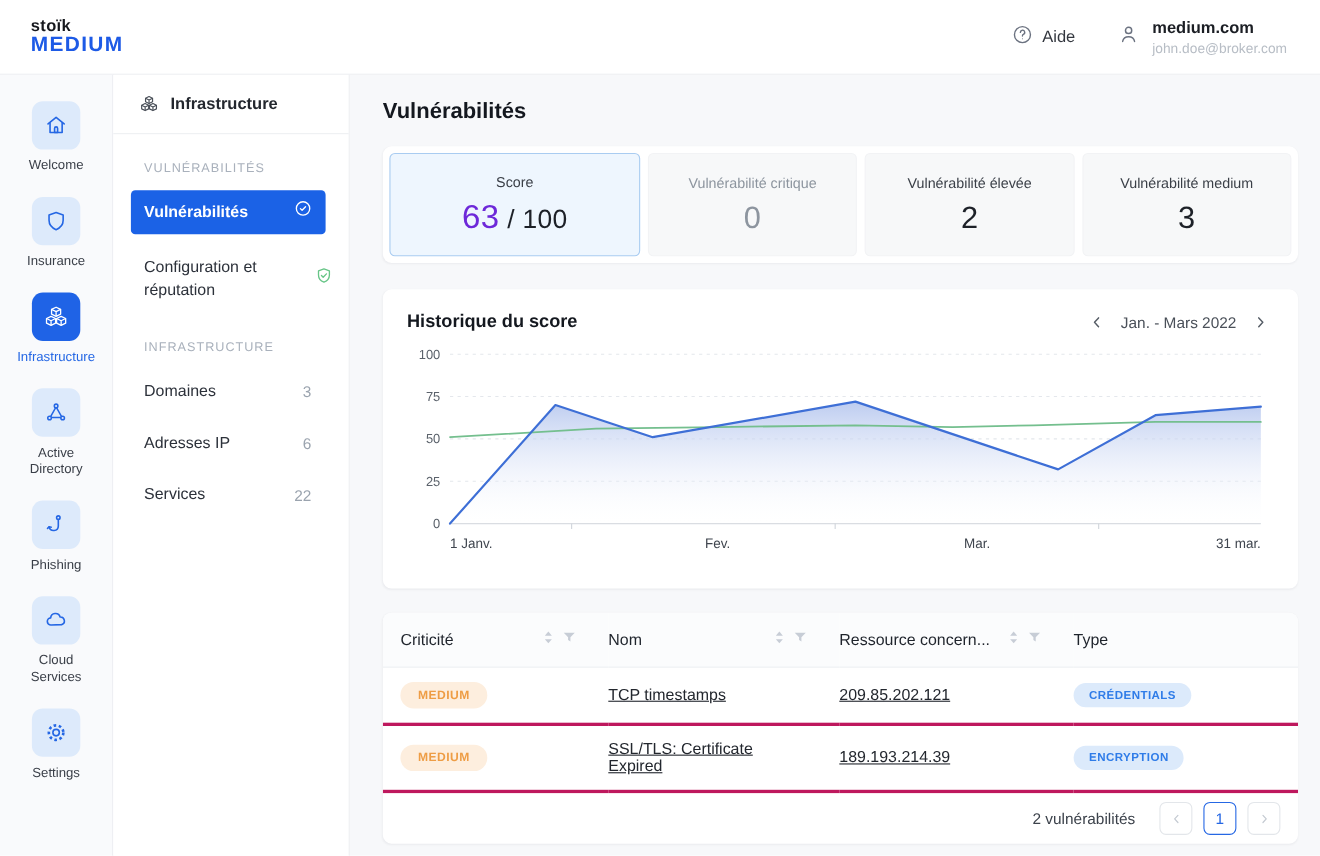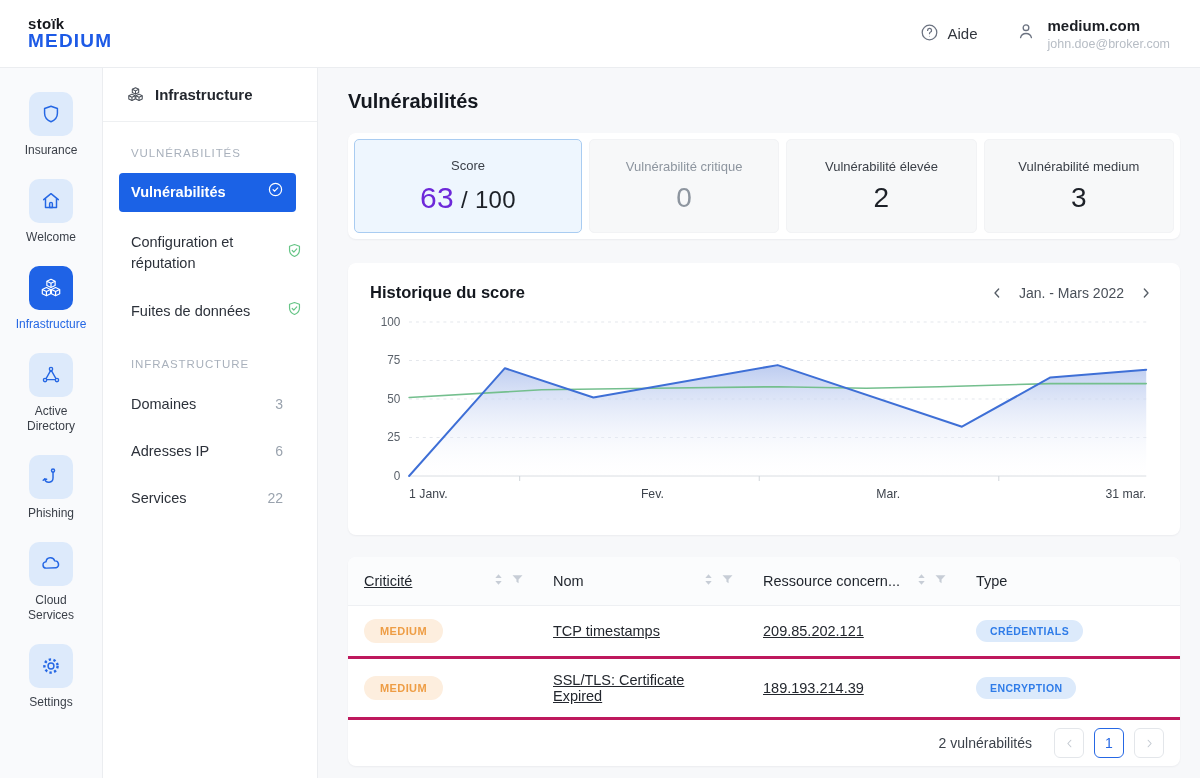--- a/index.html
+++ b/index.html
@@ -69,21 +69,21 @@
 
   
   .table-panel { margin-top:22px; overflow:hidden; }
   table.vuln { width:100%; border-collapse:collapse; }
   .vuln th { text-align:left; font-weight:400; font-size:14.5px; color:#1f242c; padding:15px 28px 15px 0; background:#fbfcfd; border-bottom:1px solid #eef0f3; }
   .vuln th .th-inner { display:flex; align-items:center; }
   .vuln th .th-icons { margin-left:auto; display:flex; align-items:center; gap:5px; color:#c7cdd6; cursor:pointer; }
   .vuln th:first-child, .vuln td:first-child { padding-left:16px; }
   .vuln td { font-size:14.5px; color:#23272e; padding:13px 28px 13px 0; border-bottom:3px solid #be185d;text-decoration:underline; }
   .vuln tr { cursor:pointer; }
-  .col-crit { width:205px;text-decoration:underline; } .col-nom { width:210px; } .col-res { width:213px; }
+  .col-crit { width:205px; } .col-nom { width:210px; } .col-res { width:213px; }
   .pill { display:inline-block; border-radius:13px; font-size:11px; font-weight:700; letter-spacing:.4px; padding:6px 16px; }
   .pill.medium { background:#fdeede; color:#ee9d45; }
   .pill.type { background:#dceafb; color:#2f7ce8; font-size:10.5px; padding:5px 14px; }
 
   .table-footer { display:flex; align-items:center; justify-content:flex-end; gap:10px; padding:8px 16px; }
   .tf-count { font-size:14px; color:#3c424b; margin-right:12px; }
   .pg-btn { width:30px; height:30px; border:1px solid #e3e6ea; border-radius:6px; background:#fff; display:flex; align-items:center; justify-content:center; color:#c3c9d1; cursor:pointer; font-size:14px; }
   .pg-btn.current { border-color:#2567e4; color:#2567e4; }
 </style>
 </head>
@@ -121,36 +121,36 @@
       </div>
     </div>
   </div>
 
   <div class="cols">
 
     <div class="rail">
 
       <div class="rail-item">
         <span class="tile">
-          <svg width="22" height="22" viewBox="0 0 24 24" fill="none" stroke="currentColor" stroke-width="1.6" stroke-linejoin="round">
-            <path d="M12 3.5 19 6v5.2c0 4.4-2.9 7.6-7 9.3-4.1-1.7-7-4.9-7-9.3V6z"></path>
-          </svg>
-        </span>
-        <span class="rail-label">Insurance</span>
-      </div>
-
-      <div class="rail-item">
-        <span class="tile">
           <svg width="22" height="22" viewBox="0 0 24 24" fill="none" stroke="currentColor" stroke-width="1.6" stroke-linejoin="round" stroke-linecap="round">
             <path d="M4 10.5 12 4l8 6.5"></path>
               <path d="M6 9.5V19h12V9.5"></path>
               <path d="M10.5 15a1.5 1.5 0 0 1 3 0V19h-3z"></path>
           </svg>
         </span>
         <span class="rail-label">Welcome</span>
+      </div>
+
+      <div class="rail-item">
+        <span class="tile">
+          <svg width="22" height="22" viewBox="0 0 24 24" fill="none" stroke="currentColor" stroke-width="1.6" stroke-linejoin="round">
+            <path d="M12 3.5 19 6v5.2c0 4.4-2.9 7.6-7 9.3-4.1-1.7-7-4.9-7-9.3V6z"></path>
+          </svg>
+        </span>
+        <span class="rail-label">Insurance</span>
       </div>
 
       <div class="rail-item active">
         <span class="tile">
           <svg width="22" height="22" viewBox="0 0 24 24" fill="none" stroke="currentColor" stroke-width="1.3" stroke-linejoin="round">
             <g transform="translate(7.5,2.5)">
                 <path d="M4.5 0 9 2.2v4.6L4.5 9 0 6.8V2.2z"></path>
                 <path d="M0 2.2 4.5 4.4 9 2.2M4.5 4.4V9"></path>
               </g>
             <g transform="translate(2.5,11.5)">
@@ -246,29 +246,20 @@
       <div class="nav-item" style="margin-top:10px;">
         <span style="max-width:130px;">Configuration et réputation</span>
         <span class="shield">
           <svg width="17" height="17" viewBox="0 0 24 24" fill="none" stroke="currentColor" stroke-width="1.7" stroke-linejoin="round" stroke-linecap="round">
             <path d="M12 3.5 19 6v5.2c0 4.4-2.9 7.6-7 9.3-4.1-1.7-7-4.9-7-9.3V6z"></path>
               <path d="M8.8 12l2.2 2.2 4.2-4.4"></path>
           </svg>
         </span>
       </div>
 
-      <div class="nav-item">
-        <span>Fuites de données</span>
-        <span class="shield">
-          <svg width="17" height="17" viewBox="0 0 24 24" fill="none" stroke="currentColor" stroke-width="1.7" stroke-linejoin="round" stroke-linecap="round">
-            <path d="M12 3.5 19 6v5.2c0 4.4-2.9 7.6-7 9.3-4.1-1.7-7-4.9-7-9.3V6z"></path>
-              <path d="M8.8 12l2.2 2.2 4.2-4.4"></path>
-          </svg>
-        </span>
-      </div>
 
       <div class="sec-heading">INFRASTRUCTURE</div>
 
       <div class="nav-item">
         <span>Domaines</span>
         <span class="count">3</span>
       </div>
       <div class="nav-item">
         <span>Adresses IP</span>
         <span class="count">6</span>

